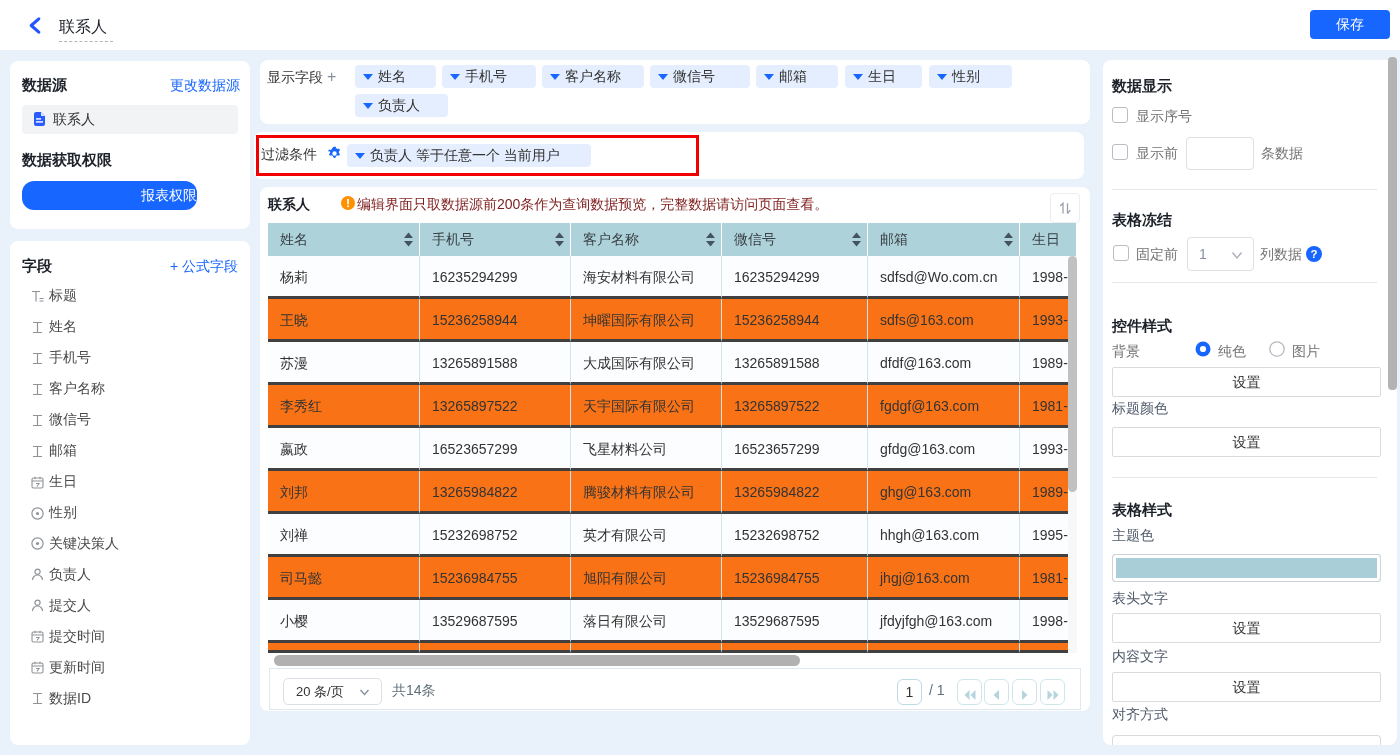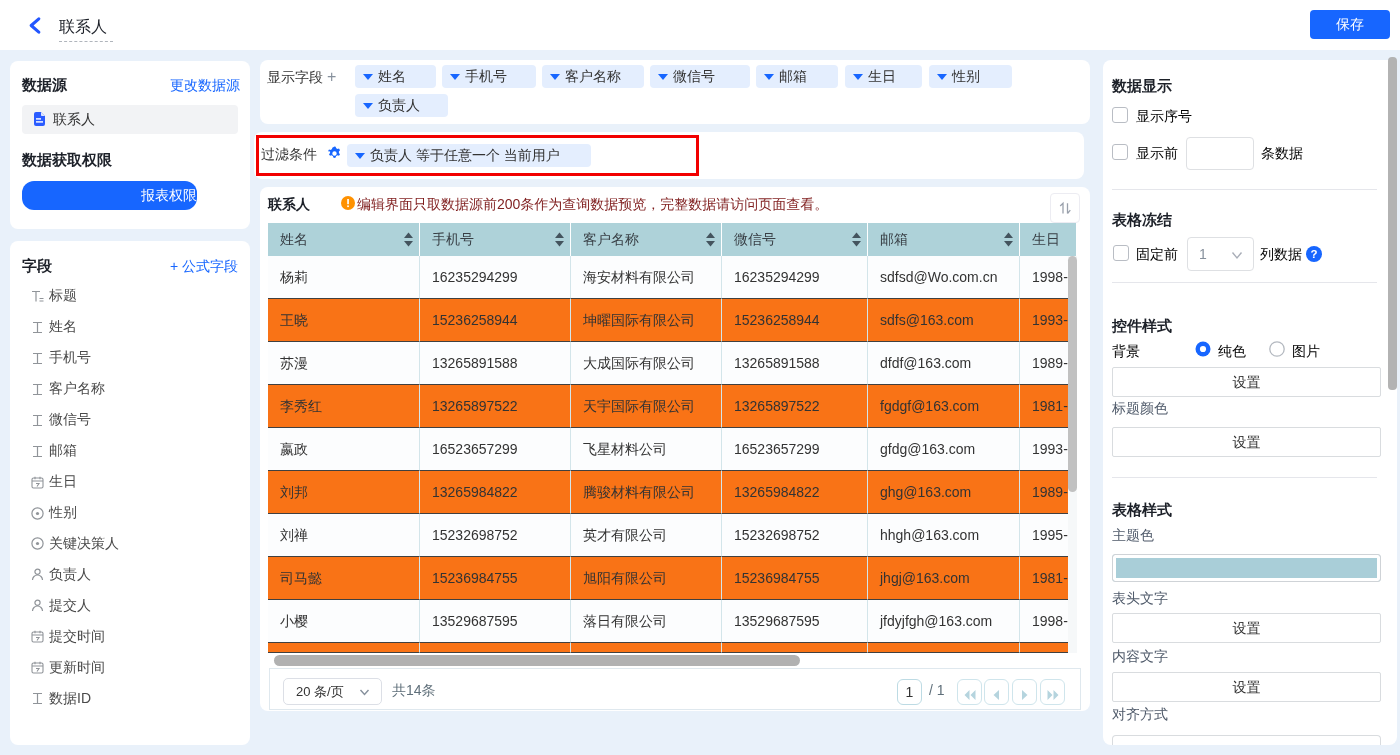--- a/index.html
+++ b/index.html
@@ -39,42 +39,42 @@
 .chip .tri { width:0; height:0; border-left:5px solid transparent; border-right:5px solid transparent; border-top:6px solid #1766ff; margin-right:5px; }
 #redbox { position:absolute; left:2px; top:3px; width:443px; height:41px; border:3px solid #f20000; }
 #sortbtn { position:absolute; right:10px; top:6px; width:30px; height:30px; border:1px solid #ececf2; border-radius:4px; text-align:center; padding-top:7px; }
 
 
 #tbl { position:absolute; left:8px; top:36px; width:810px; }
 .th { position:absolute; top:0; height:33px; background:#aed2d9; color:#383f45; line-height:33px; padding-left:12px; border-right:1px solid #fff; }
 .th:last-child { border-right:none; }
 .sorticn { position:absolute; right:5px; top:9px; }
 .tr { position:absolute; left:0; width:809px; height:43px; }
-.td { position:absolute; top:0; height:43px; line-height:42px; padding-left:12px; border-right:1px solid #d3e5ea; border-bottom:1px solid #404040; white-space:nowrap; overflow:hidden; color:#333; }
+.td { position:absolute; top:0; height:43px; line-height:42px; padding-left:12px; border-right:1px solid #d3e5ea; border-bottom:3px solid #404040; white-space:nowrap; overflow:hidden; color:#333; }
 .odd { background:#fcfdfe; }
 .even { background:#f97316; }
 
 
 #tfoot { position:absolute; left:9px; top:481px; width:812px; height:42px; border:1px solid #dfe8ee; background:#fff; }
 #psel { position:absolute; left:13px; top:9px; width:99px; height:27px; border:1px solid #dcdfe6; border-radius:5px; line-height:25px; padding-left:12px; color:#333; font-size:13px; }
 #pcount { position:absolute; left:122px; top:13px; color:#5f6f7a; }
 #pgbox { position:absolute; left:627px; top:10px; width:25px; height:26px; border:1px solid #bddbe4; border-radius:6px; text-align:center; line-height:24px; color:#333; background:#fff; }
 #pslash { position:absolute; left:659px; top:13px; color:#5f6f7a; }
 .navb { position:absolute; top:10px; width:25px; height:26px; border:1px solid #cfe5ec; border-radius:6px; background:#fff; text-align:center; padding-top:7px; }
 
 
 #vsb { position:absolute; left:808px; top:69px; width:9px; height:397px; background:#f6f8f9; }
 #vsbthumb { position:absolute; left:808px; top:69px; width:9px; height:236px; background:#c1c1c1; border-radius:4.5px; }
 #hsbthumb { position:absolute; left:14px; top:468px; width:526px; height:11px; background:#b1b1b1; border-radius:5.5px; }
 
 
 #rp { left:1103px; top:60px; width:294px; height:685px; }
 .rtitle { font-size:15px; font-weight:bold; color:#1d2129; }
 .cbx { display:inline-block; width:16px; height:16px; border:1px solid #b9bdc4; border-radius:3px; background:#fff; vertical-align:-3px; }
-.rlabel { color:#000000; }
+.rlabel { color:#737373; }
 .inpt { display:inline-block; border:1px solid #dee0e3; border-radius:4px; background:#fff; }
 .setbtn { position:absolute; left:9px; width:269px; height:30px; border:1px solid #d9dcdf; background:#fff; text-align:center; line-height:28px; color:#333; border-radius:2px; }
 .divider { position:absolute; left:9px; width:265px; border-top:1px solid #e5e6eb; }
 .slabel { position:absolute; left:9px; color:#4e5969; }
 #swatch { position:absolute; left:9px; top:494px; width:269px; height:28px; border:1px solid #cfd3d7; border-radius:3px; background:#a9ced8; box-shadow:inset 0 0 0 3px #fff; }
 #pgsb { position:absolute; left:1388px; top:57px; width:9px; height:333px; background:#b3b3b3; border-radius:4px; }
 </style>
 </head>
 <body>
 <div id="topbar">

